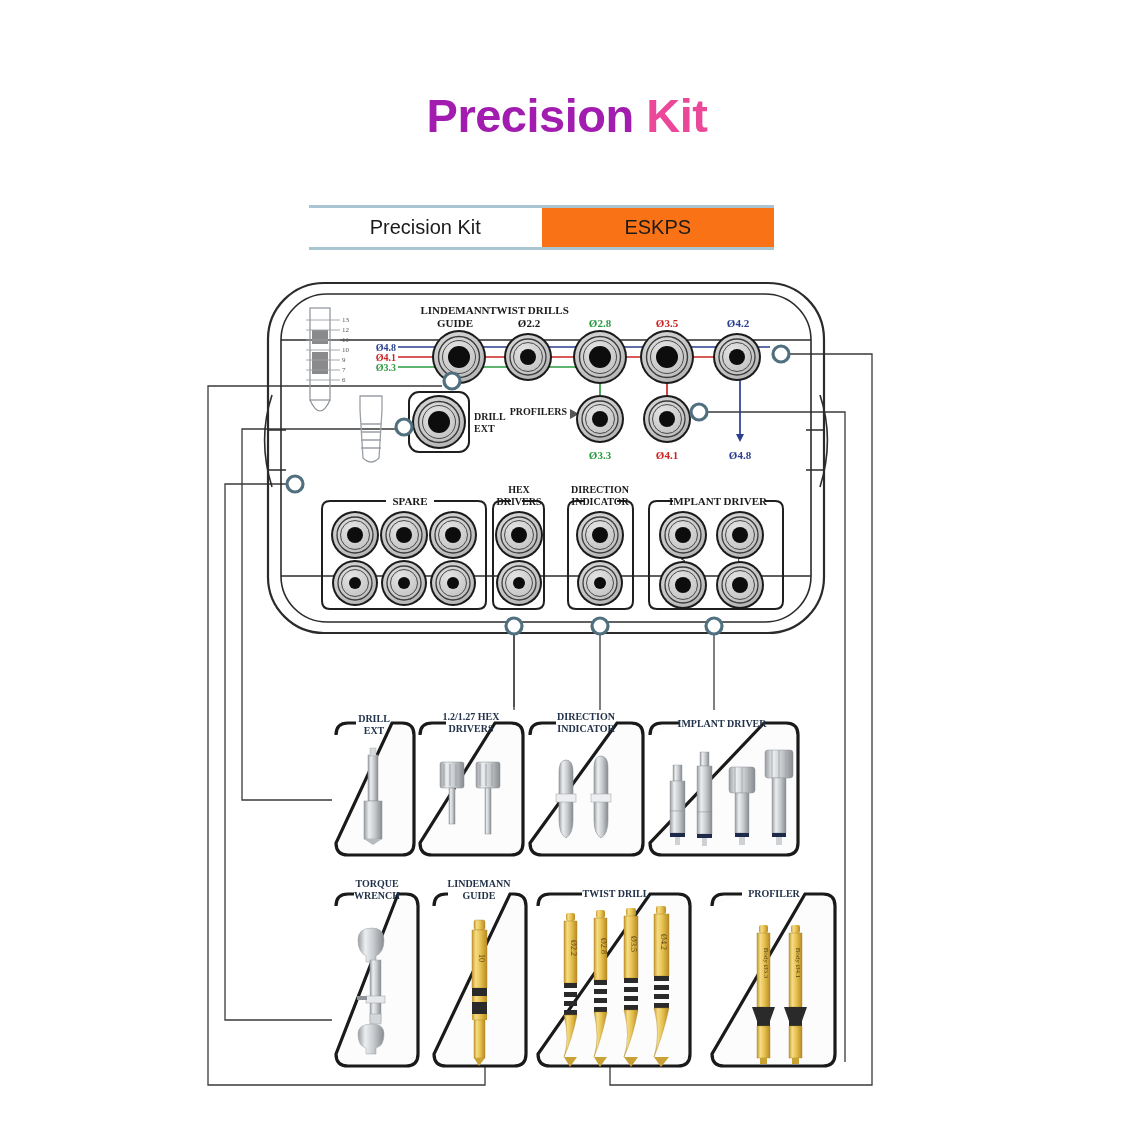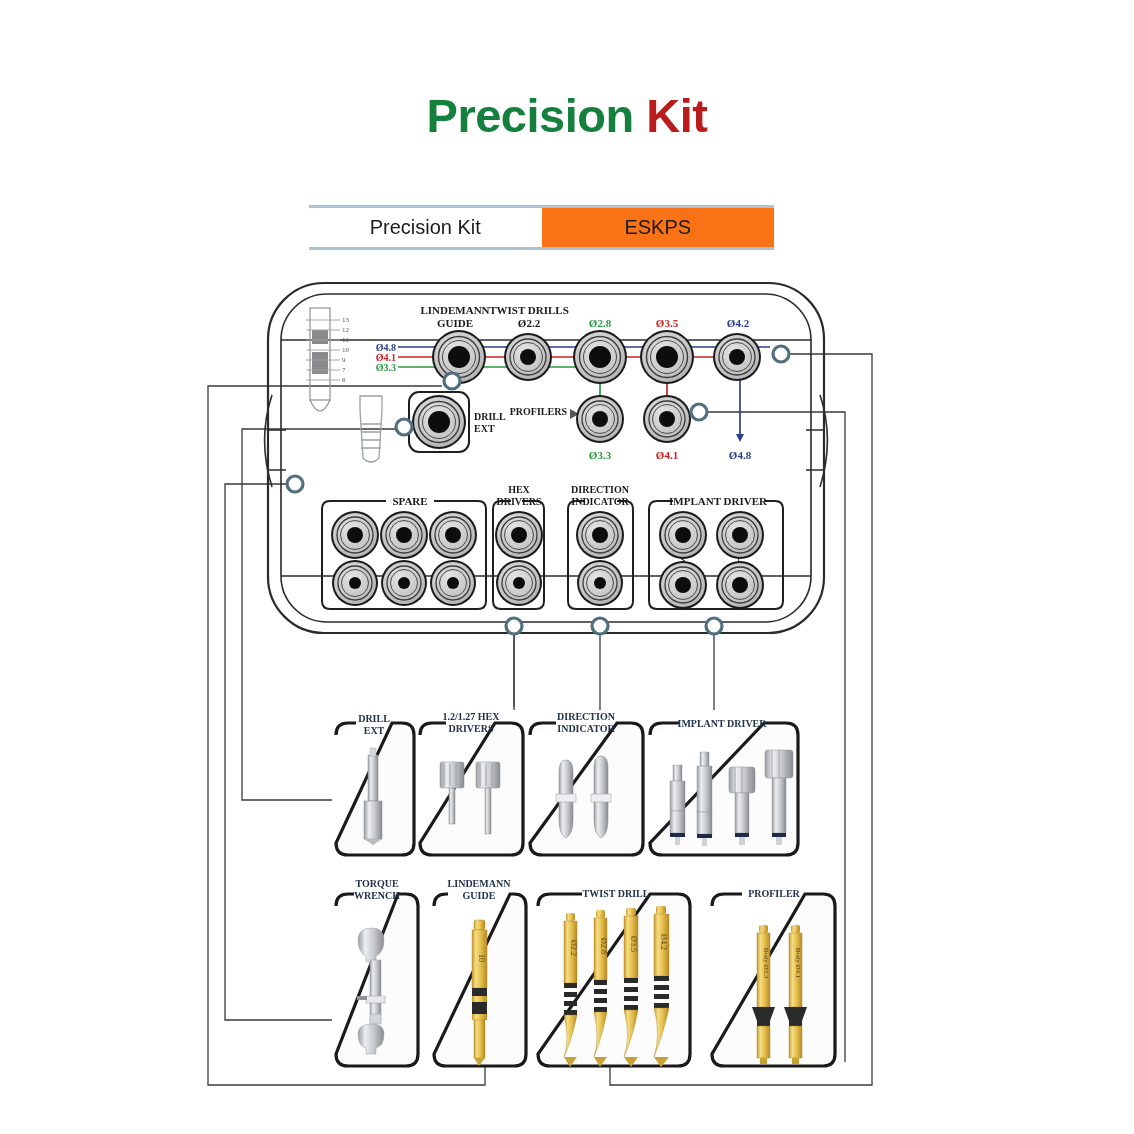--- a/index.html
+++ b/index.html
@@ -11,22 +11,22 @@
     overflow:hidden;
     position:relative;
   }
   
   #page-title{
     position:absolute;left:0;top:88px;width:1134px;
     text-align:center;
     font-family:"Liberation Sans", sans-serif;
     font-size:47px;font-weight:bold;letter-spacing:-0.5px;
   }
-  #page-title .accent{color:#15803d;}
-  #page-title .plain{color:#b91c1c;}
+  #page-title .accent{color:#a21caf;}
+  #page-title .plain{color:#ec4899;}
 
   
   #tabs{
     position:absolute;left:309px;top:205px;
     width:465px;height:45px;
     display:flex;
     border-top:3px solid #a9c5d1;
     border-bottom:3px solid #a9c5d1;
     box-sizing:border-box;
     font-family:"Liberation Sans", sans-serif;

